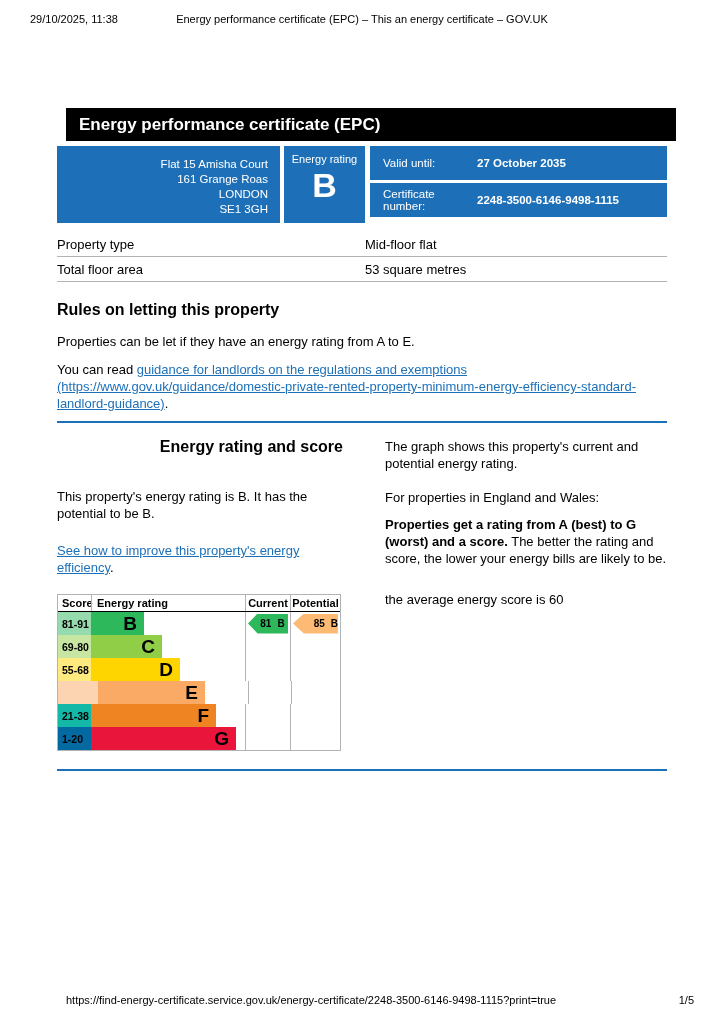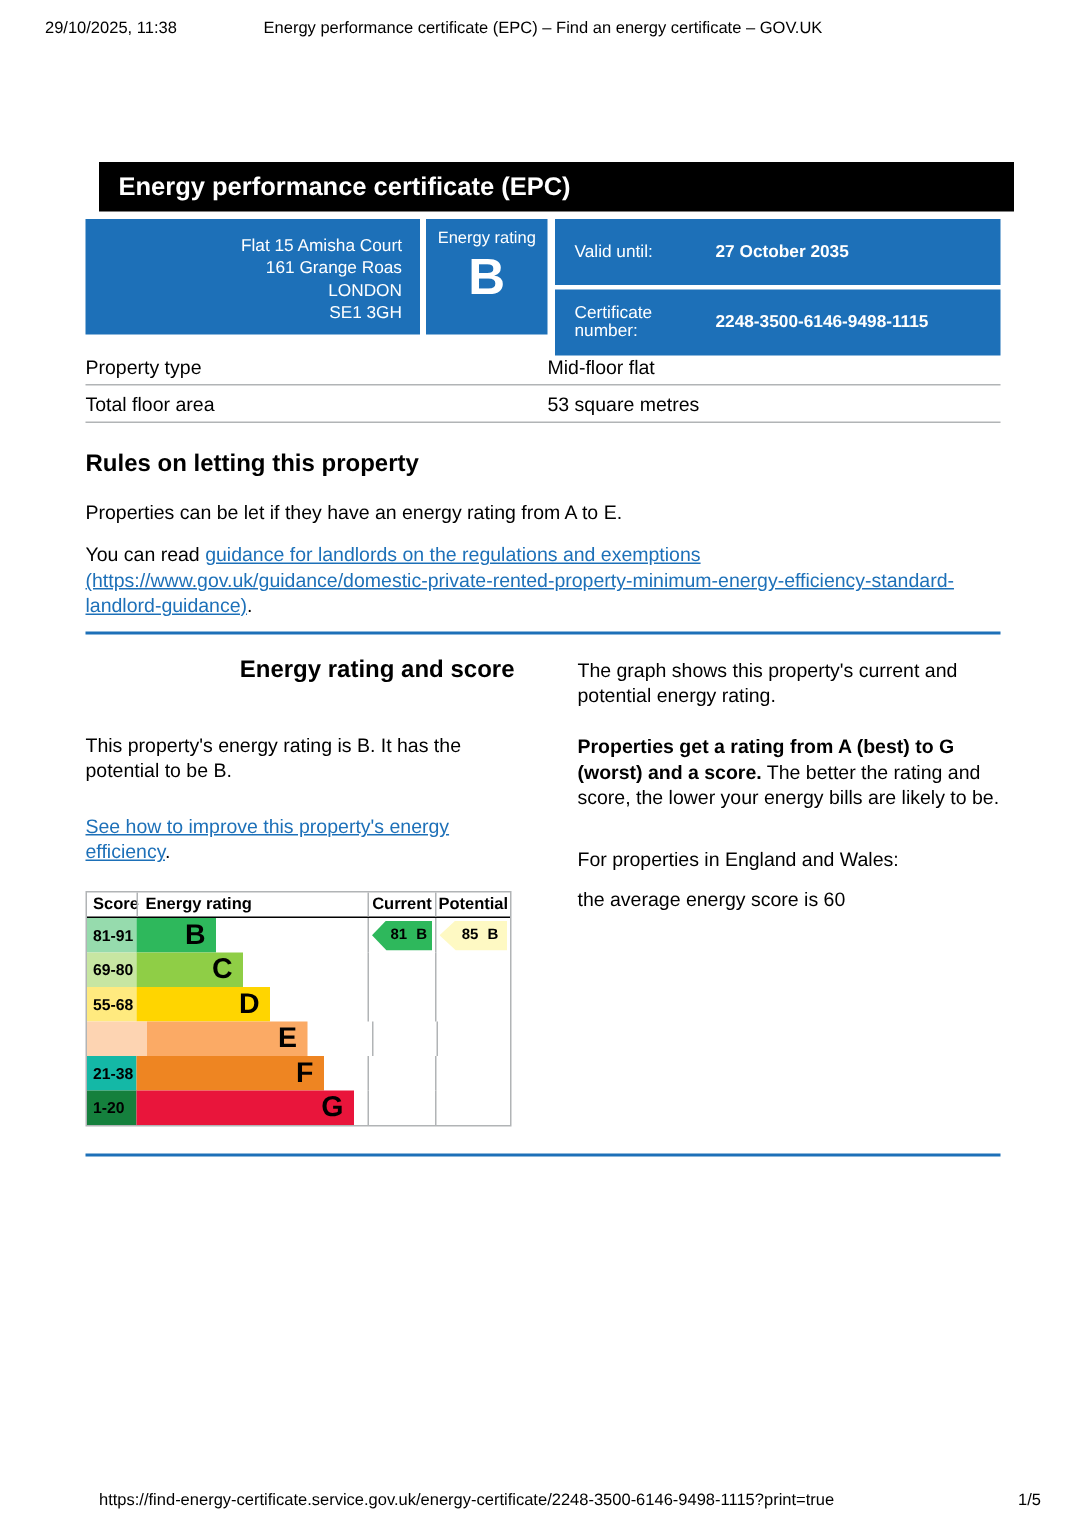--- a/index.html
+++ b/index.html
@@ -25,21 +25,21 @@
     line-height: 33px; padding-left: 13px;
   }
 
   
   .summary { position: absolute; top: 146px; left: 57px; width: 610px; height: 77px; display: flex; }
   .blue { background: #1d70b8; color: #fff; }
   .address-box { width: 223px; height: 77px; padding: 11px 12px; font-size: 11.5px; line-height: 15px; text-align: right; }
   .rating-box { width: 81px; height: 77px; margin-left: 4px; text-align: center; padding-top: 7px; }
   .rating-box .rb-label { font-size: 11px; }
   .rating-box .rb-value { font-size: 34px; font-weight: bold; line-height: 40px; }
-  .meta-box { width: 297px; height: 91px; margin-left: 5px; display: flex; flex-direction: column; gap: 3px; background: #fff; }
+  .meta-box { width: 297px; height: 71px; margin-left: 5px; display: flex; flex-direction: column; gap: 3px; background: #fff; }
   .meta-row { flex: 1; display: flex; align-items: center; font-size: 11.5px; }
   .meta-row .m-label { width: 107px; padding-left: 13px; }
   .meta-row .m-value { font-weight: bold; }
 
   
   .prop-table { position: absolute; top: 232px; left: 57px; width: 610px; font-size: 13px; }
   .pt-row { display: flex; padding: 5px 0 4px 0; border-bottom: 1px solid #b1b4b6; }
   .pt-label { width: 308px; }
 
   
@@ -85,21 +85,21 @@
     clip-path: polygon(0 50%, 24% 0, 100% 0, 100% 100%, 24% 100%);
     display: flex; align-items: center; justify-content: center;
     padding-left: 9px; gap: 6px; font-size: 10px; font-weight: bold; color: #000;
   }
 </style>
 </head>
 <body>
 
 <div class="print-header">
   <span class="ph-date">29/10/2025, 11:38</span>
-  <div class="ph-title">Energy performance certificate (EPC) – Find an energy certificate – GOV.UK</div>
+  <div class="ph-title">Energy performance certificate (EPC) – This an energy certificate – GOV.UK</div>
 </div>
 
 <div class="banner">
   <span>Energy performance certificate (EPC)</span>
 </div>
 
 <div class="summary">
   <div class="address-box blue">
     <div>Flat 15 Amisha Court</div>
     <div>161 Grange Roas</div>
@@ -165,21 +165,21 @@
         <div class="bar-area">
             <div class="rating-bar bw-1" style="background-color: rgb(46, 184, 92);">B</div>
           </div>
         <div class="cur-cell">
           <div class="arrow" style="background-color: rgb(46, 184, 92);">
             <span>81</span>
             <span>B</span>
           </div>
         </div>
         <div class="pot-cell">
-          <div class="arrow" style="background-color: #fef9c3;">
+          <div class="arrow" style="background-color: #fdba74; justify-content: flex-end;">
             <span>85</span>
             <span>B</span>
           </div>
         </div>
       </div>
 
       <div class="band-row">
         <div class="score-cell" style="background-color: rgb(199, 230, 162);">69-80</div>
         <div class="bar-area">
             <div class="rating-bar bw-2" style="background-color: rgb(143, 206, 70);">C</div>
@@ -209,36 +209,36 @@
       <div class="band-row">
         <div class="score-cell" style="background-color: #14b8a6;">21-38</div>
         <div class="bar-area">
             <div class="rating-bar bw-5" style="background-color: rgb(238, 133, 34);">F</div>
           </div>
         <div class="cur-cell"></div>
           <div class="pot-cell"></div>
       </div>
 
       <div class="band-row">
-        <div class="score-cell" style="background-color: #15803d;">1-20</div>
+        <div class="score-cell" style="background-color: #0369a1;">1-20</div>
         <div class="bar-area">
             <div class="rating-bar bw-6" style="background-color: rgb(233, 21, 59);">G</div>
           </div>
         <div class="cur-cell"></div>
           <div class="pot-cell"></div>
       </div>
     </div>
   </div>
 
   <div class="col-right">
     <div class="body-text p1">The graph shows this property's current and potential energy rating.</div>
+    <div class="body-text p3">For properties in England and Wales:</div>
     <div class="body-text p2">
       <span style="font-weight:bold">Properties get a rating from A (best) to G (worst) and a score.</span><span> The better the rating and score, the lower your energy bills are likely to be.</span>
     </div>
-    <div class="body-text p3">For properties in England and Wales:</div>
     <div class="body-text">the average energy score is 60</div>
   </div>
 </div>
 
 <div class="divider divider-2"></div>
 
 <div class="print-footer">
   <span class="pf-url">https://find-energy-certificate.service.gov.uk/energy-certificate/2248-3500-6146-9498-1115?print=true</span>
   <span class="pf-page">1/5</span>
 </div>

